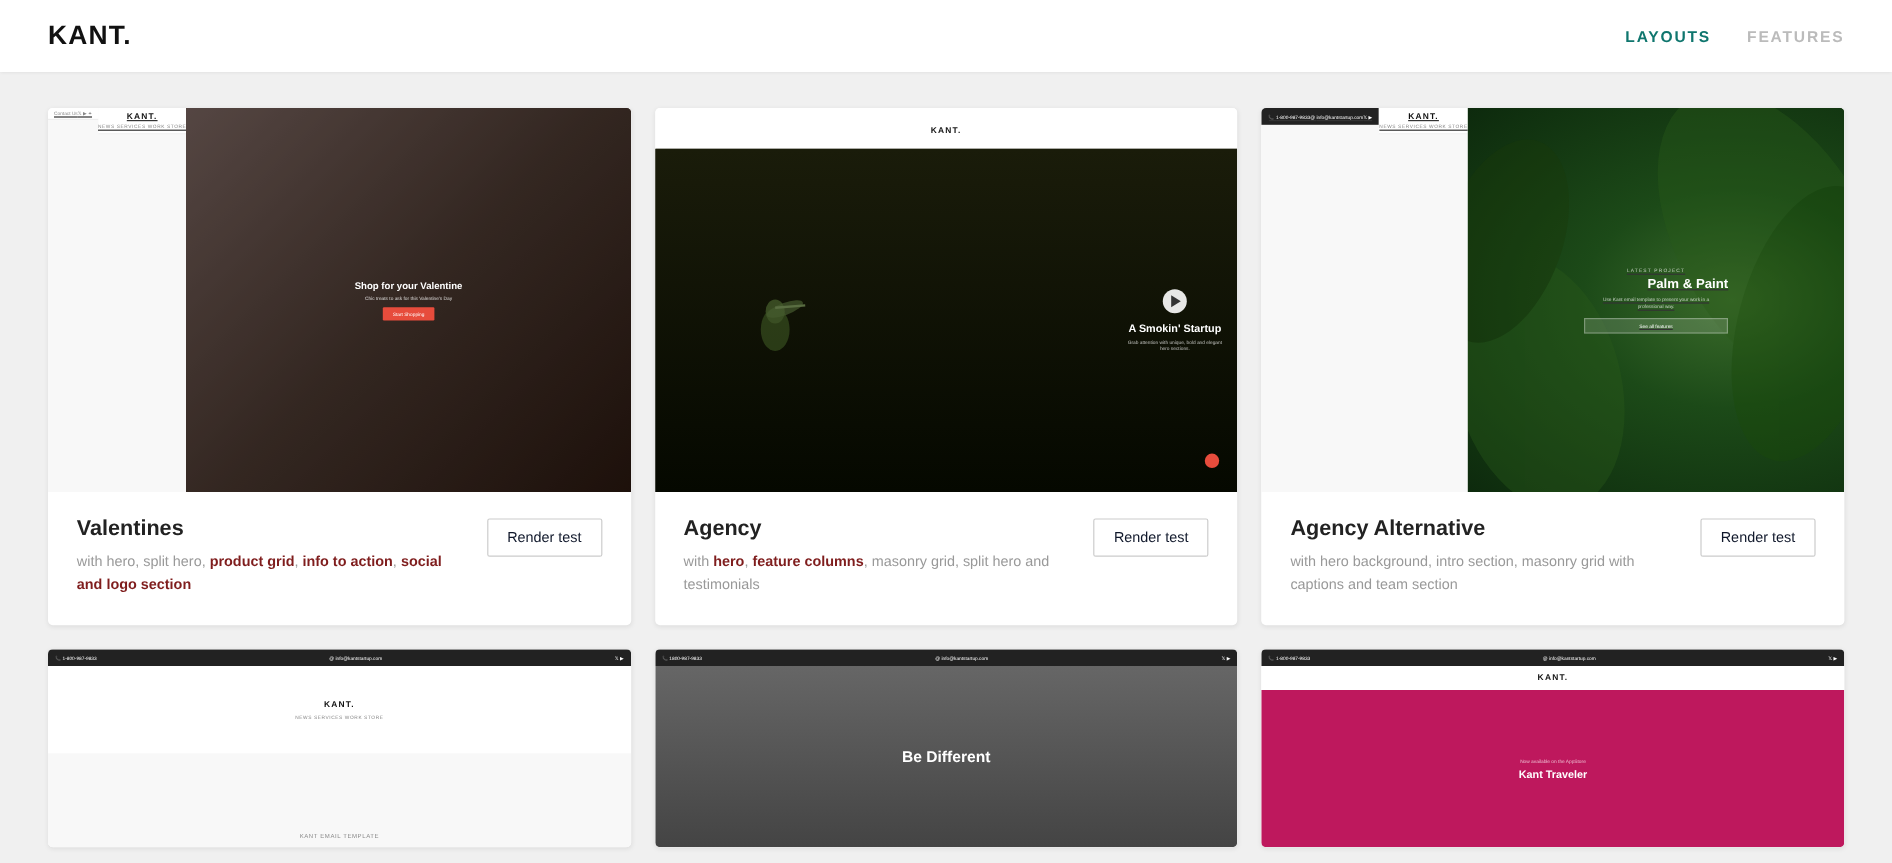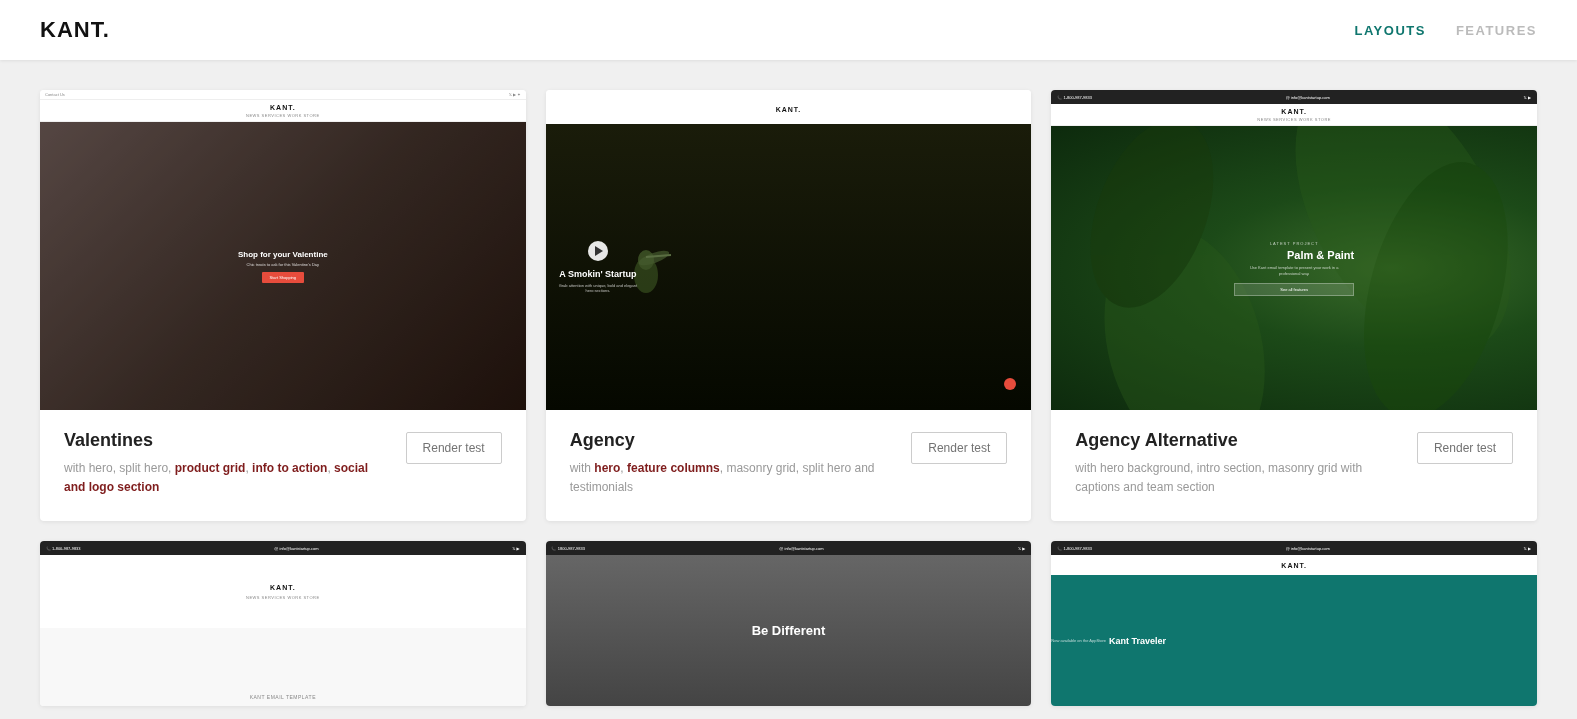--- a/index.html
+++ b/index.html
@@ -281,21 +281,21 @@
       text-decoration: none;
       font-weight: bold;
     }
 
     .render-btn {
       flex-shrink: 0;
       margin-left: 16px;
       margin-top: 2px;
       border: 1px solid #ccc;
       background: #fff;
-      color: #737373;
+      color: #0f172a;
       font-size: 12px;
       padding: 8px 16px;
       cursor: pointer;
       white-space: nowrap;
       border-radius: 2px;
     }
 
     
     .bottom-card {
       background: #fff;
@@ -372,35 +372,36 @@
       text-align: center;
       flex-shrink: 0;
     }
 
     .agency-dark-hero {
       flex: 1;
       background: linear-gradient(to bottom, #1a1a0a, #0a0a00);
       position: relative;
       display: flex;
       align-items: center;
-      justify-content: flex-start;
+      justify-content: flex-end;
     }
 
     .hummingbird-area {
       display: flex;
       flex-direction: column;
       align-items: center;
       position: relative;
     }
 
     
     .valentines-full {
       display: flex;
-      flex-direction: column;
+      flex-direction: row;
       height: 100%;
+      text-decoration: underline;
     }
 
     .valentines-topbar {
       background: #fff;
       height: 10px;
       display: flex;
       align-items: center;
       justify-content: space-between;
       padding: 0 5px;
       font-size: 4px;
@@ -595,21 +596,21 @@
       <div class="bottom-preview">
         <div class="bottom-mockup">
           <div class="mockup-topbar" style="background:#222;color:#fff;height:14px;display:flex;align-items:center;justify-content:space-between;padding:0 6px;font-size:4px;flex-shrink:0;">
             <span>📞 <span>1-800-987-9833</span></span>
             <span>@ <span>info@kantstartup.com</span></span>
             <span>𝕏 ▶</span>
           </div>
           <div style="background:#fff;height:20px;display:flex;align-items:center;justify-content:center;flex-shrink:0;">
             <span class="mockup-logo-text">KANT.</span>
           </div>
-          <div class="bottom-hero-traveler" style="flex:1;background:#0f766e;display:flex;flex-direction:row;align-items:center;justify-content:flex-start;gap:3px;">
+          <div class="bottom-hero-traveler" style="flex:1;background:#be185d;display:flex;flex-direction:column;align-items:center;justify-content:center;gap:3px;">
             <span style="font-size:4px;color:rgba(255,255,255,0.7);">Now available on the AppStore</span>
             <span class="traveler-title-text">Kant Traveler</span>
           </div>
         </div>
       </div>
     </div>
 
   </div>
 </div>
 

